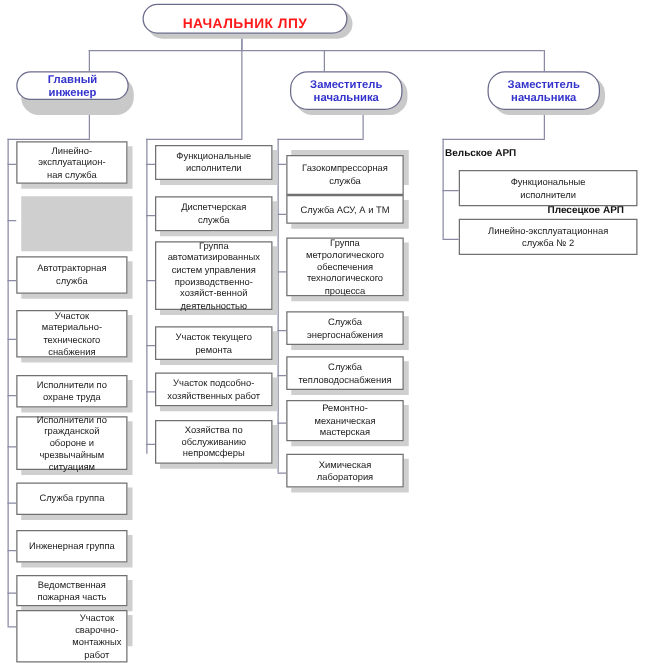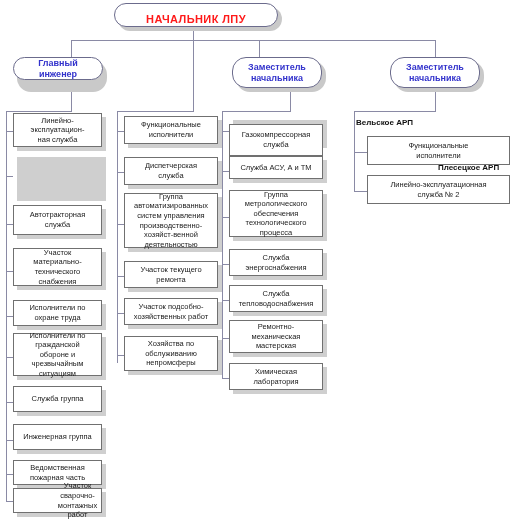--- a/index.html
+++ b/index.html
@@ -178,21 +178,21 @@
   </div>
 
   <div class="ln h" style="left:6px;top:474px;width:7px;"></div>
   <div class="bshadow" style="left:17px;top:464px;width:89px;height:25px;"></div>
   <div class="box" style="left:13px;top:460px;width:89px;height:25px;">
     <span class="tx">Ведомственная<br>пожарная часть</span>
   </div>
 
   <div class="ln h" style="left:6px;top:501px;width:7px;"></div>
   <div class="bshadow" style="left:17px;top:492px;width:89px;height:25px;"></div>
-  <div class="box" style="left:13px;top:488px;width:89px;height:25px;padding-left:40px;">
+  <div class="box" style="left:13px;top:488px;width:89px;height:42px;padding-left:40px;">
     <span class="tx">Участок сварочно-<br>монтажных работ</span>
   </div>
 
   <div class="ln h" style="left:117px;top:131px;width:7px;"></div>
   <div class="bshadow" style="left:128px;top:120px;width:94px;height:28px;"></div>
   <div class="box" style="left:124px;top:116px;width:94px;height:28px;">
     <span class="tx">Функциональные<br>исполнители</span>
   </div>
 
   <div class="ln h" style="left:117px;top:172px;width:7px;"></div>

